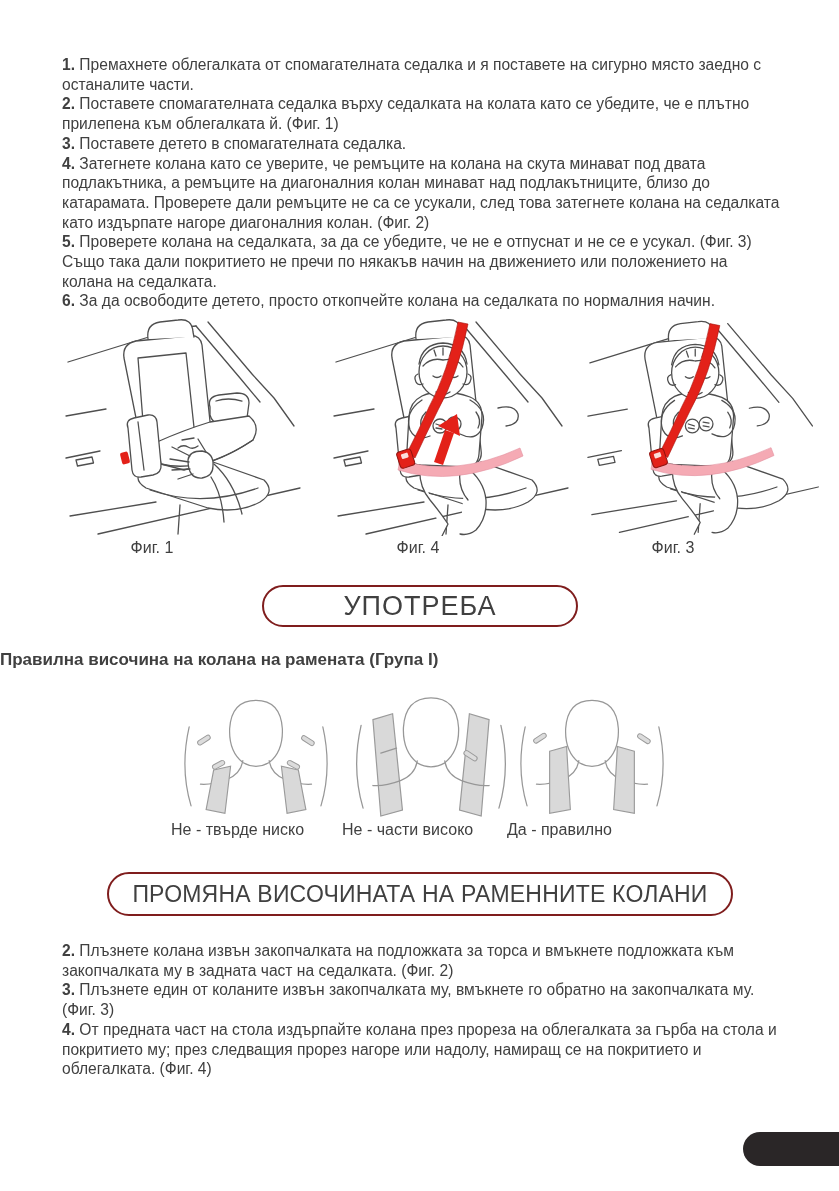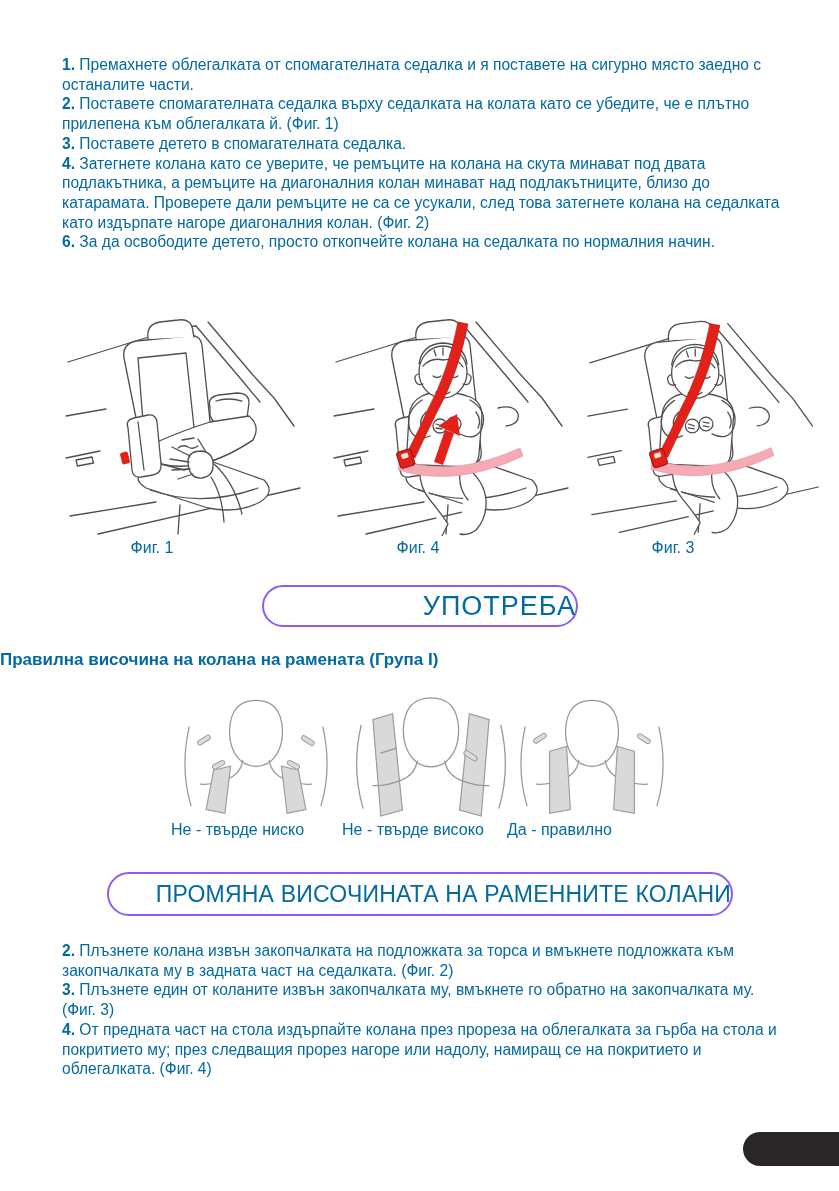--- a/index.html
+++ b/index.html
@@ -1,31 +1,31 @@
 <!DOCTYPE html>
 <html><head>
 <meta charset="utf-8">
 <style>
   html,body{margin:0;padding:0;background:#ffffff;}
   .page{
     position:relative;width:839px;height:1191px;background:#ffffff;
-    font-family:"Liberation Sans",sans-serif;color:#0369a1;overflow:hidden;
+    font-family:"Liberation Sans",sans-serif;color:#404040;overflow:hidden;
   }
   .steps{position:absolute;left:62px;width:719px;font-size:15.6px;line-height:19.7px;}
   .steps p{margin:0;}
   .steps b{font-weight:bold;}
   #top-steps{top:55px;}
   #change-steps{top:941px;}
   .fig{position:absolute;}
   .fig svg{display:block;}
   .caption{position:absolute;top:539px;width:120px;text-align:center;font-size:16px;}
   #cap1{left:92px;text-align:center;} #cap2{left:358px;} #cap3{left:613px;}
   .pill{
-    position:absolute;border:2px solid #8b5cf6;border-radius:22px;
-    display:flex;align-items:center;justify-content:flex-end;background:#fff;
+    position:absolute;border:2px solid #7f1d1d;border-radius:22px;
+    display:flex;align-items:center;justify-content:center;background:#fff;
   }
   #pill-use{left:262px;top:585px;width:312px;height:38px;font-size:27px;letter-spacing:1px;}
   #pill-change{left:107px;top:872px;width:622px;height:40px;font-size:23px;letter-spacing:0.2px;}
   .subheading{position:absolute;top:650px;left:0;width:810px;font-weight:bold;font-size:17px;}
   .torso{position:absolute;top:692px;}
   .torso-label{position:absolute;top:821px;font-size:16px;}
   #tl1{left:171px;width:170px;} #tl2{left:342px;width:180px;} #tl3{left:507px;width:170px;}
   .page-tab{
     position:absolute;right:0;bottom:25px;width:96px;height:34px;
     background:#2a2627;border-radius:17px 0 0 17px;
@@ -40,20 +40,21 @@
 </head>
 <body>
 
 <div class="page">
 
   <div class="steps" id="top-steps">
     <p><b>1.</b> <span>Премахнете облегалката от спомагателната седалка и я поставете на сигурно място заедно с останалите части.</span></p>
     <p><b>2.</b> <span>Поставете спомагателната седалка върху седалката на колата като се убедите, че е плътно прилепена към облегалката й. (Фиг. 1)</span></p>
     <p><b>3.</b> <span>Поставете детето в спомагателната седалка.</span></p>
     <p><b>4.</b> <span>Затегнете колана като се уверите, че ремъците на колана на скута минават под двата подлакътника, а ремъците на диагоналния колан минават над подлакътниците, близо до катарамата. Проверете дали ремъците не са се усукали, след това затегнете колана на седалката като издърпате нагоре диагоналния колан. (Фиг. 2)</span></p>
+    <p><b>5.</b> <span>Проверете колана на седалката, за да се убедите, че не е отпуснат и не се е усукал. (Фиг. 3) Също така дали покритието не пречи по някакъв начин на движението или положението на колана на седалката.</span></p>
     <p><b>6.</b> <span>За да освободите детето, просто откопчейте колана на седалката по нормалния начин.</span></p>
   </div>
 
   <div class="fig" style="left:62px;top:312px">
     <svg width="256" height="224" viewBox="0 0 256 224">
       <path class="ln" d="M6,50 L90,24 Q116,15 134,14"></path>
       <path class="ln" d="M134,14 L178,66 M146,10 L190,62 M190,62 L212,86 M178,66 L198,90 M212,86 L232,114"></path>
       <path class="ln" d="M4,104 L44,97 M4,146 L38,139 M14,148 l16,-3 l1.5,6 l-16,3 z"></path>
       <path class="ln" d="M8,204 L94,190 M36,222 L238,176 M118,193 L116,222"></path>
       <path class="lnw" d="M62,46 Q60,32 74,29 L126,24 Q138,22 140,33 L151,138 Q153,150 141,154 L98,165 Q86,168 84,156 Z"></path>
@@ -181,21 +182,21 @@
       <rect class="slot" x="22" y="44" width="15" height="5" rx="2.5" transform="rotate(-33 29 46)"></rect>
       <rect class="slot" x="133" y="44" width="15" height="5" rx="2.5" transform="rotate(33 140 46)"></rect>
       <path class="glnw" d="M85,6 Q111,6 113,36 Q114,60 99,72 Q85,80 71,72 Q56,60 57,36 Q59,6 85,6 Z"></path>
       <path class="gln" d="M71,70 Q69,84 54,90 Q38,96 26,95 M99,70 Q101,84 116,90 Q132,96 144,95"></path>
       <path class="strap" d="M40,60 L58,55 L62,122 L40,126 Z"></path>
       <path class="strap" d="M130,60 L112,55 L108,122 L130,126 Z"></path>
     </svg>
   </div>
 
   <div class="torso-label" id="tl1">Не - твърде ниско</div>
-  <div class="torso-label" id="tl2">Не - твърде високо</div>
+  <div class="torso-label" id="tl2">Не - части високо</div>
   <div class="torso-label" id="tl3">Да - правилно</div>
 
   <div class="pill" id="pill-change">
     <span>ПРОМЯНА ВИСОЧИНАТА НА РАМЕННИТЕ КОЛАНИ</span>
   </div>
 
   <div class="steps" id="change-steps">
     <p><b>2.</b> <span>Плъзнете колана извън закопчалката на подложката за торса и вмъкнете подложката към закопчалката му в задната част на седалката. (Фиг. 2)</span></p>
     <p><b>3.</b> <span>Плъзнете един от коланите извън закопчалката му, вмъкнете го обратно на закопчалката му. (Фиг. 3)</span></p>
     <p><b>4.</b> <span>От предната част на стола издърпайте колана през прореза на облегалката за гърба на стола и покритието му; през следващия прорез нагоре или надолу, намиращ се на покритието и облегалката. (Фиг. 4)</span></p>

